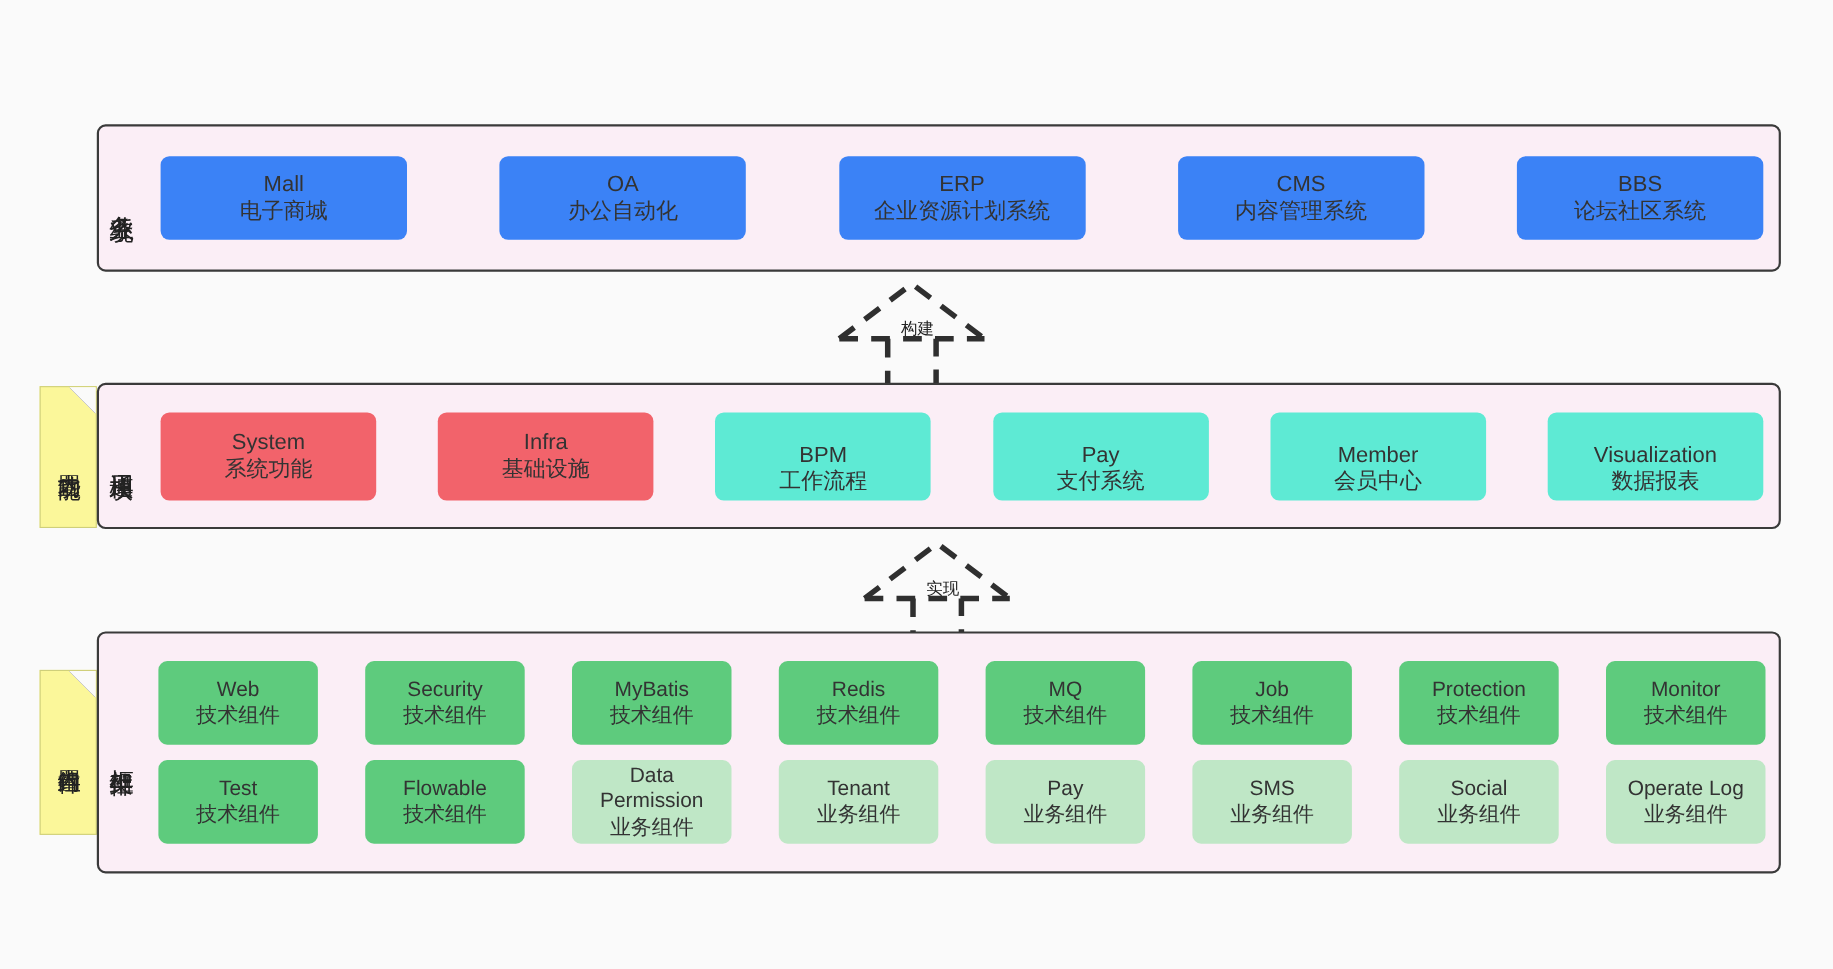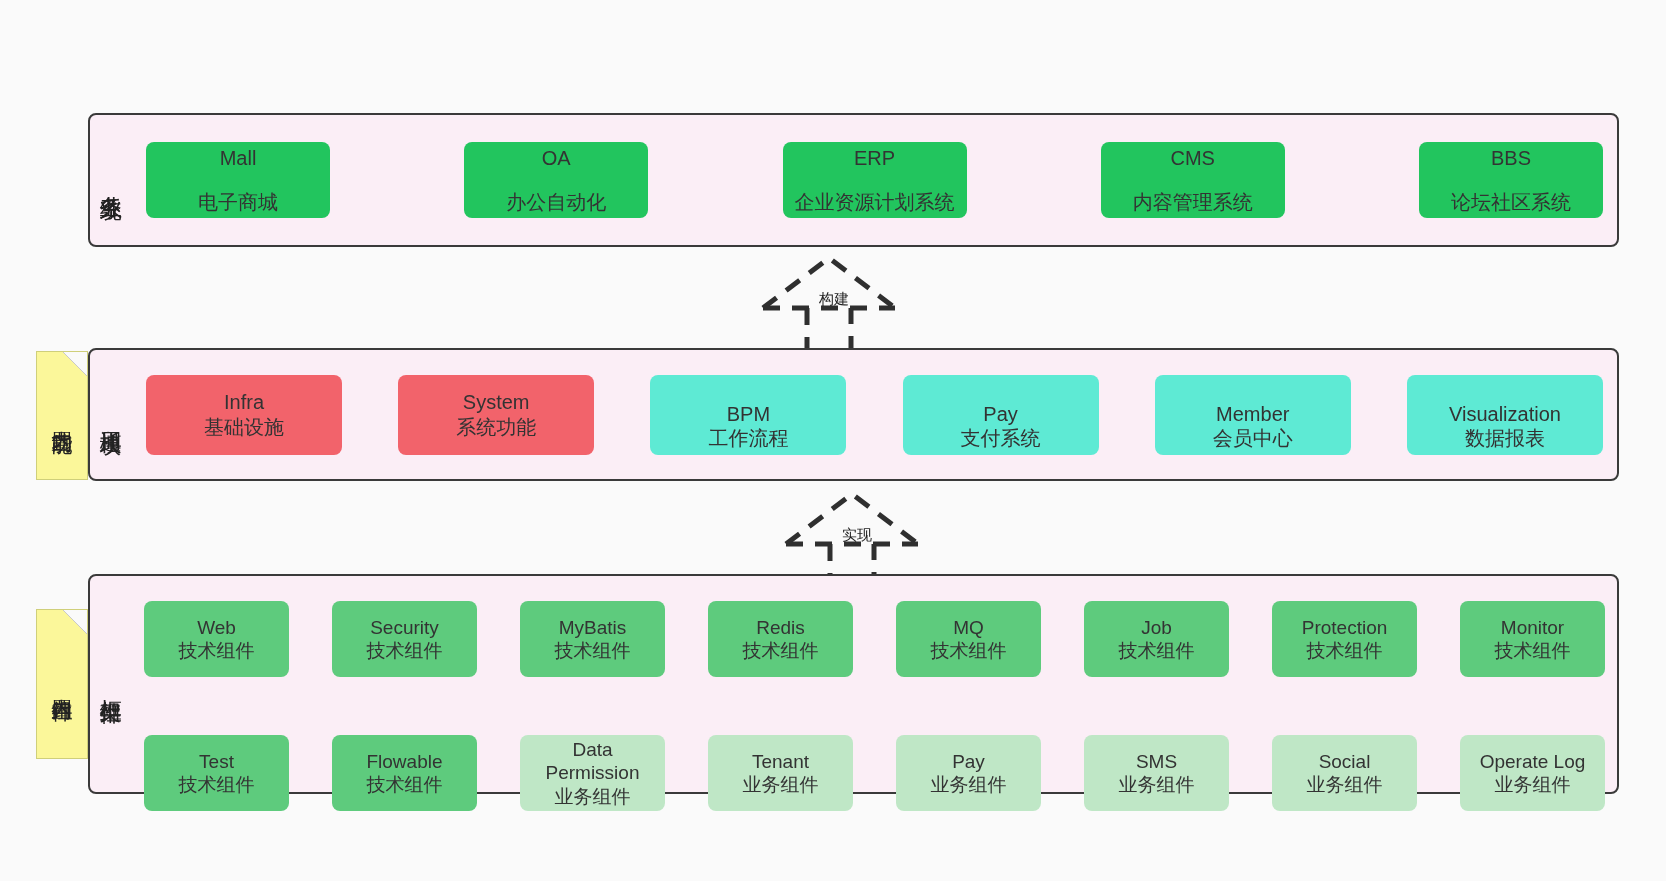--- a/index.html
+++ b/index.html
@@ -66,43 +66,41 @@
     line-height: 1.22;
     color: #333;
     padding: 4px 6px;
   }
   .card .t-en { display: block; }
   .card .t-cn { display: block; }
 
   
   #layer-business { left: 88px; top: 113px; width: 1531px; height: 134px; }
   #layer-business .card {
-    background: #22c55e;
-    width: 184px;
+    background: #3b82f6;
+    width: 224px;
     height: 76px;
-    justify-content: space-between;
   }
 
   
   #layer-modules { left: 88px; top: 348px; width: 1531px; height: 133px; }
   #layer-modules .card {
     width: 196px;
     height: 80px;
   }
   .c-red   { background: #f2636b; }
   .c-pink  { background: #5eead4; justify-content: flex-end; }
 
   
   #layer-framework { left: 88px; top: 574px; width: 1531px; height: 220px; }
   #layer-framework .layer-body { gap: 14px; padding: 0 12px; }
   #layer-framework .card {
     width: 145px;
     height: 76px;
     font-size: 19px;
-    margin-top: 44px;
   }
   .c-green  { background: #5ecb7d; }
   .c-green2 { background: #bfe7c6; }
 
   
   .note {
     position: absolute;
     box-sizing: border-box;
     background: #fbf79a;
     border: 1px solid #cfcf7a;
@@ -198,26 +196,26 @@
   <span class="uml-label">构建</span>
 </div>
 
 <div class="note" id="note-builtin-func">内置功能</div>
 
 <div class="layer" id="layer-modules">
   <div class="layer-title">通用模块</div>
   <div class="layer-body">
     <div class="row">
       <div class="card c-red">
+        <span class="t-en">System</span>
+        <span class="t-cn">系统功能</span>
+      </div>
+      <div class="card c-red">
         <span class="t-en">Infra</span>
         <span class="t-cn">基础设施</span>
-      </div>
-      <div class="card c-red">
-        <span class="t-en">System</span>
-        <span class="t-cn">系统功能</span>
       </div>
       <div class="card c-pink">
         <span class="t-en">BPM</span>
         <span class="t-cn">工作流程</span>
       </div>
       <div class="card c-pink">
         <span class="t-en">Pay</span>
         <span class="t-cn">支付系统</span>
       </div>
       <div class="card c-pink">

